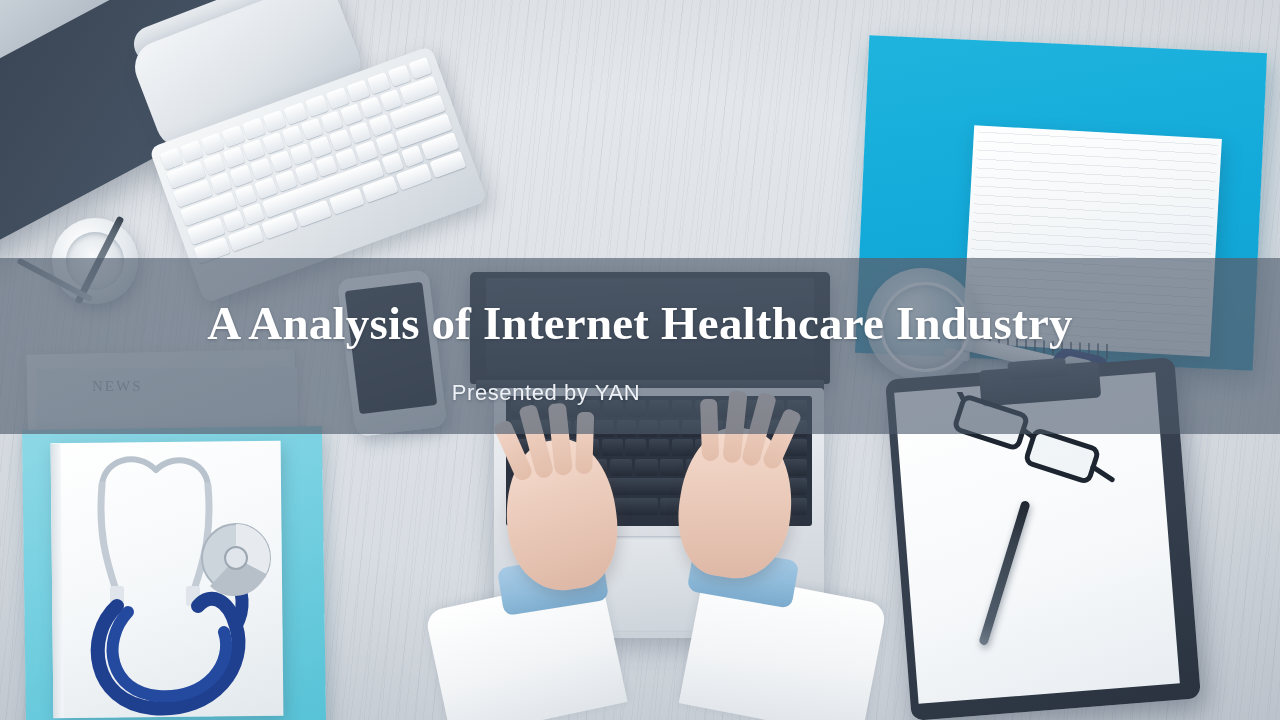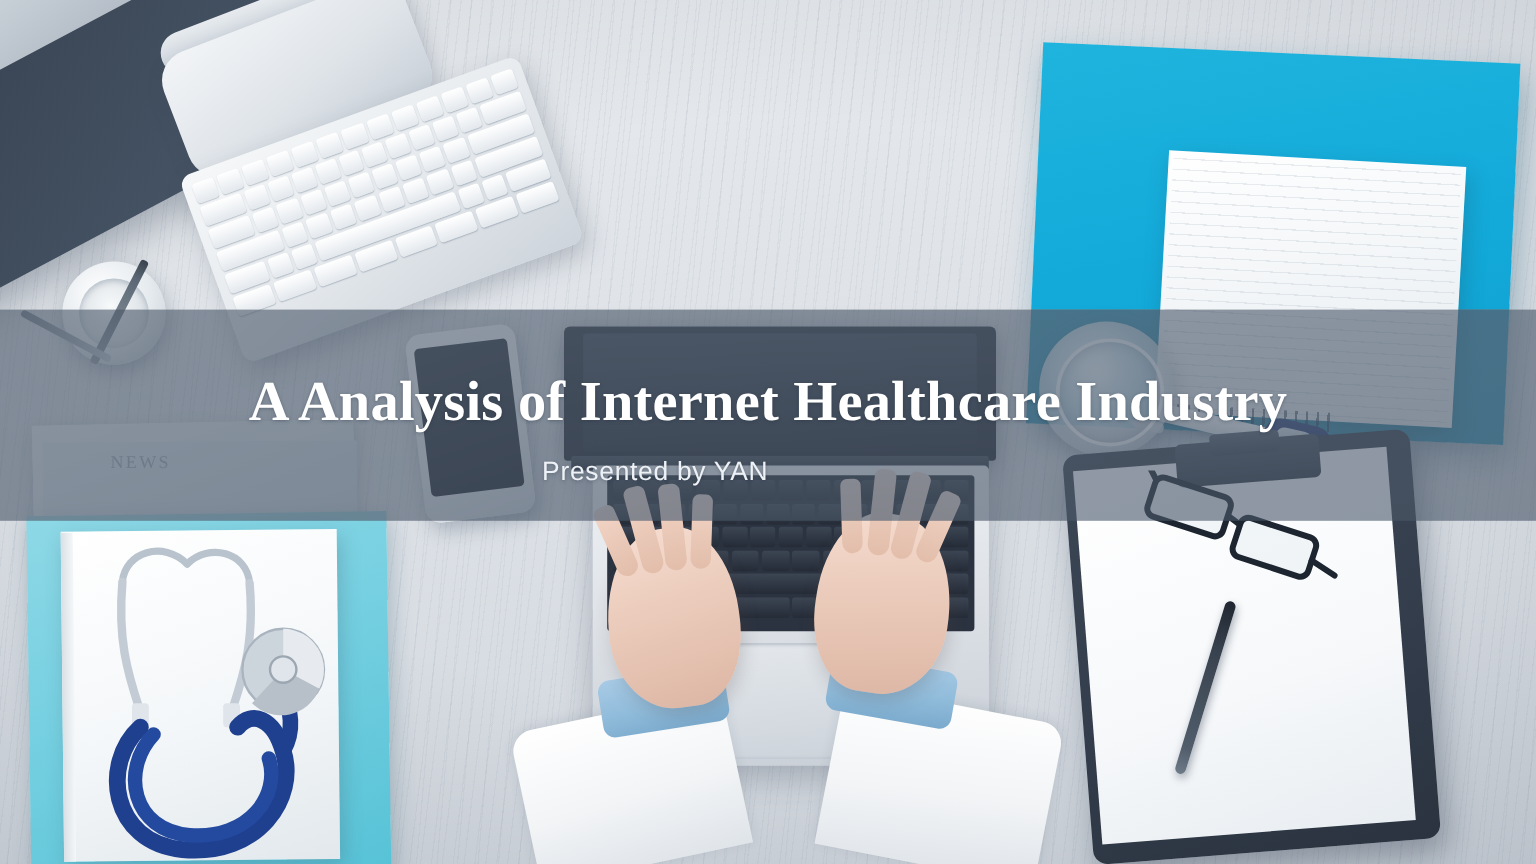--- a/index.html
+++ b/index.html
@@ -411,21 +411,21 @@
   
   .overlay-band{
     position:absolute;
     left:0; top:258px;
     width:1280px; height:176px;
     background: rgba(74,88,108,0.62);
     backdrop-filter: saturate(.6);
   }
   .title-text{
     position:absolute;
-    left:0; top:308px;
+    left:0; top:296px;
     width:1280px;
     text-align:center;
     font-family: "Liberation Serif", serif;
     font-size: 47px;
     font-weight: 700;
     color: #ffffff;
     letter-spacing: 0.2px;
     text-shadow: 0 1px 3px rgba(30,40,55,.35);
     white-space: nowrap;
   }

